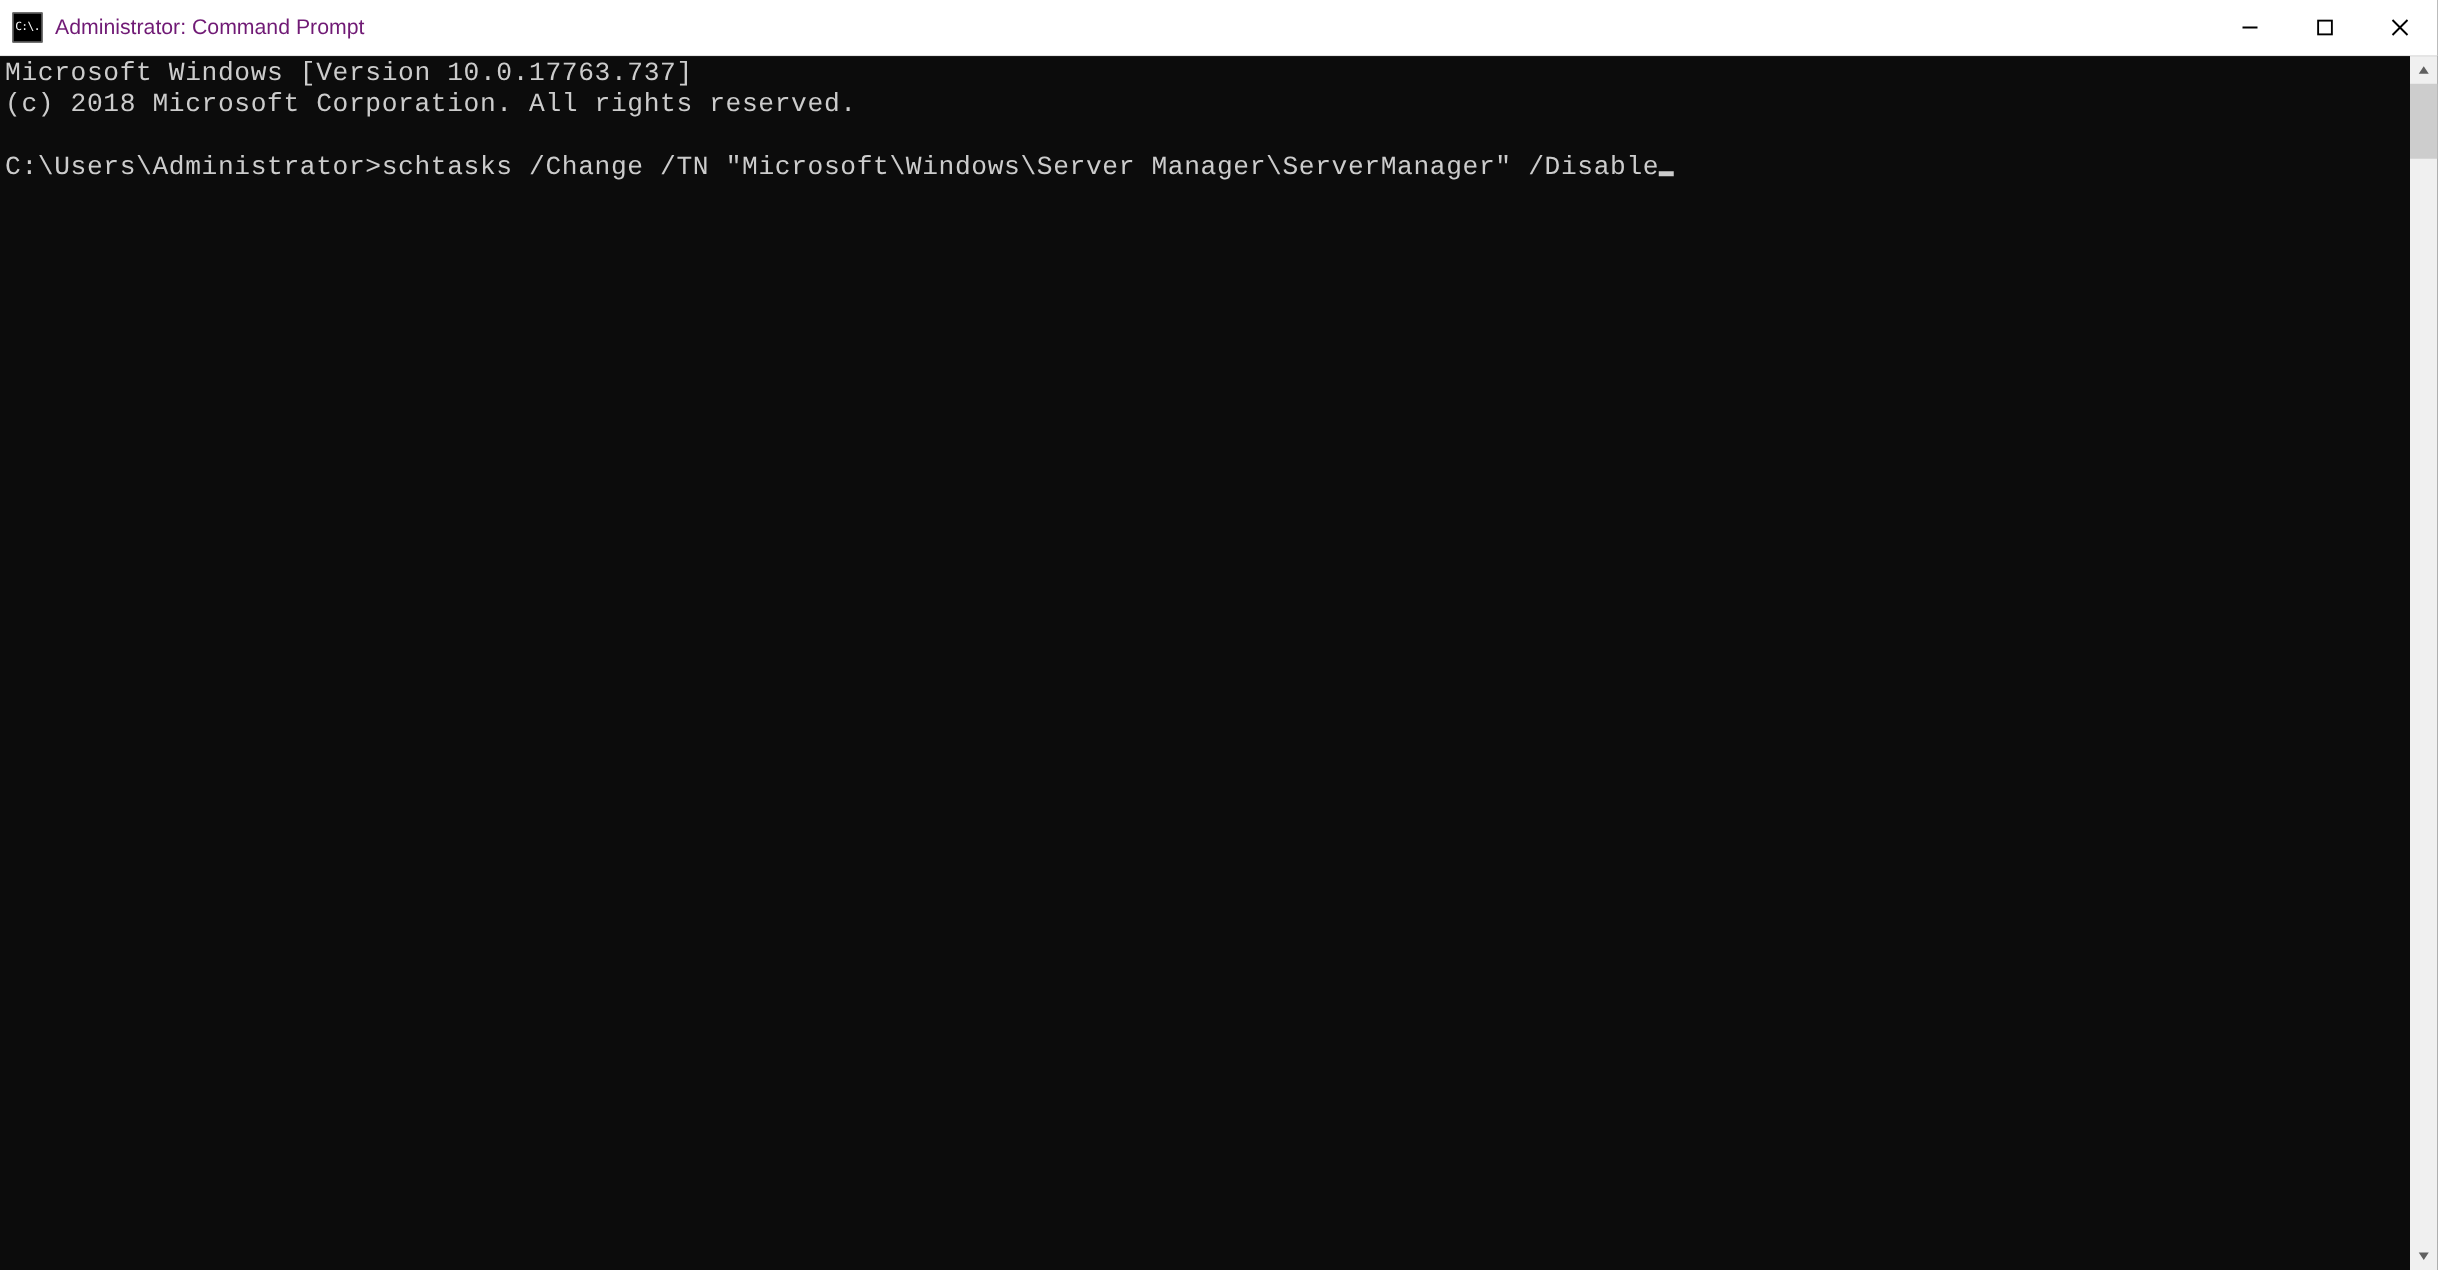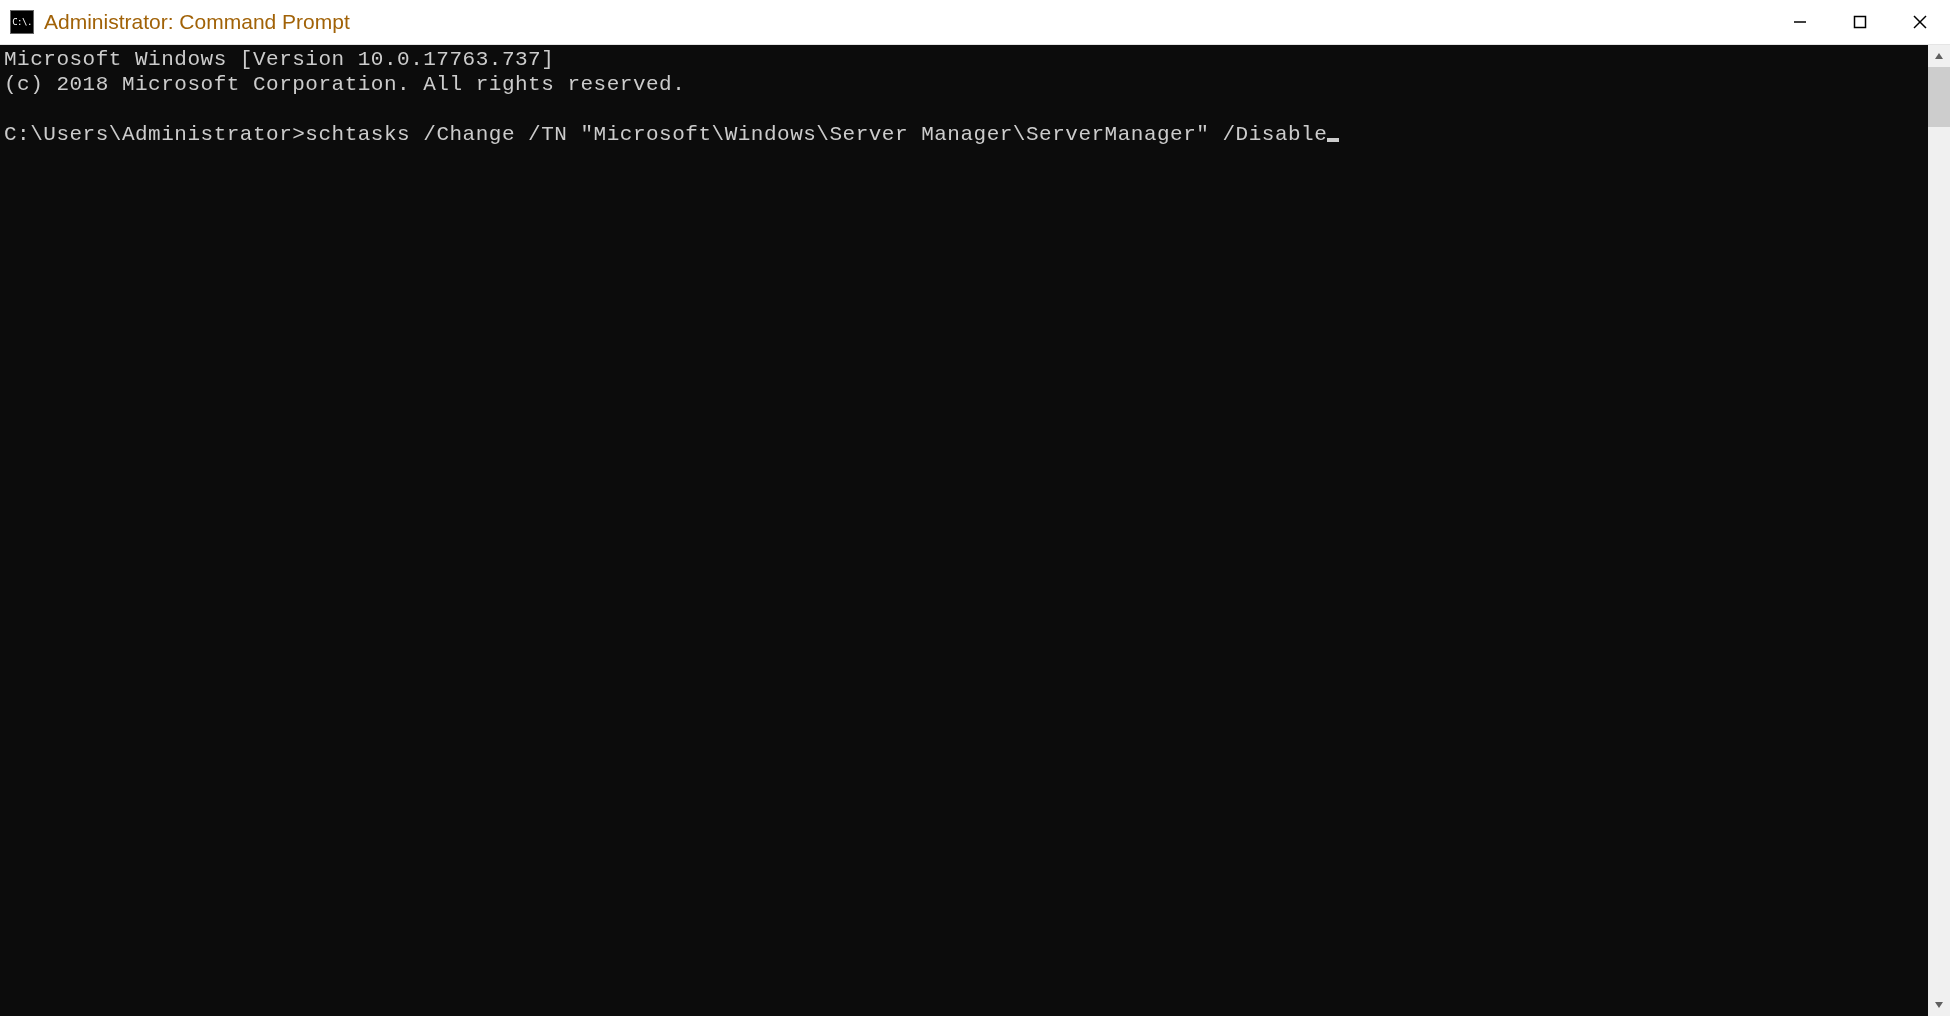--- a/index.html
+++ b/index.html
@@ -44,22 +44,22 @@
     position: relative;
   }
   .app-icon-text {
     color: #fff;
     font-family: Consolas, monospace;
     font-size: 9px;
     line-height: 1;
     letter-spacing: -0.5px;
   }
   .titlebar-title {
-    font-size: 21px;
-    color: #a16207;
+    font-size: 17px;
+    color: #701a75;
   }
   .titlebar-controls {
     display: flex;
     height: 100%;
   }
   .ctrl-btn {
     width: 60px;
     height: 100%;
     display: flex;
     align-items: center;

